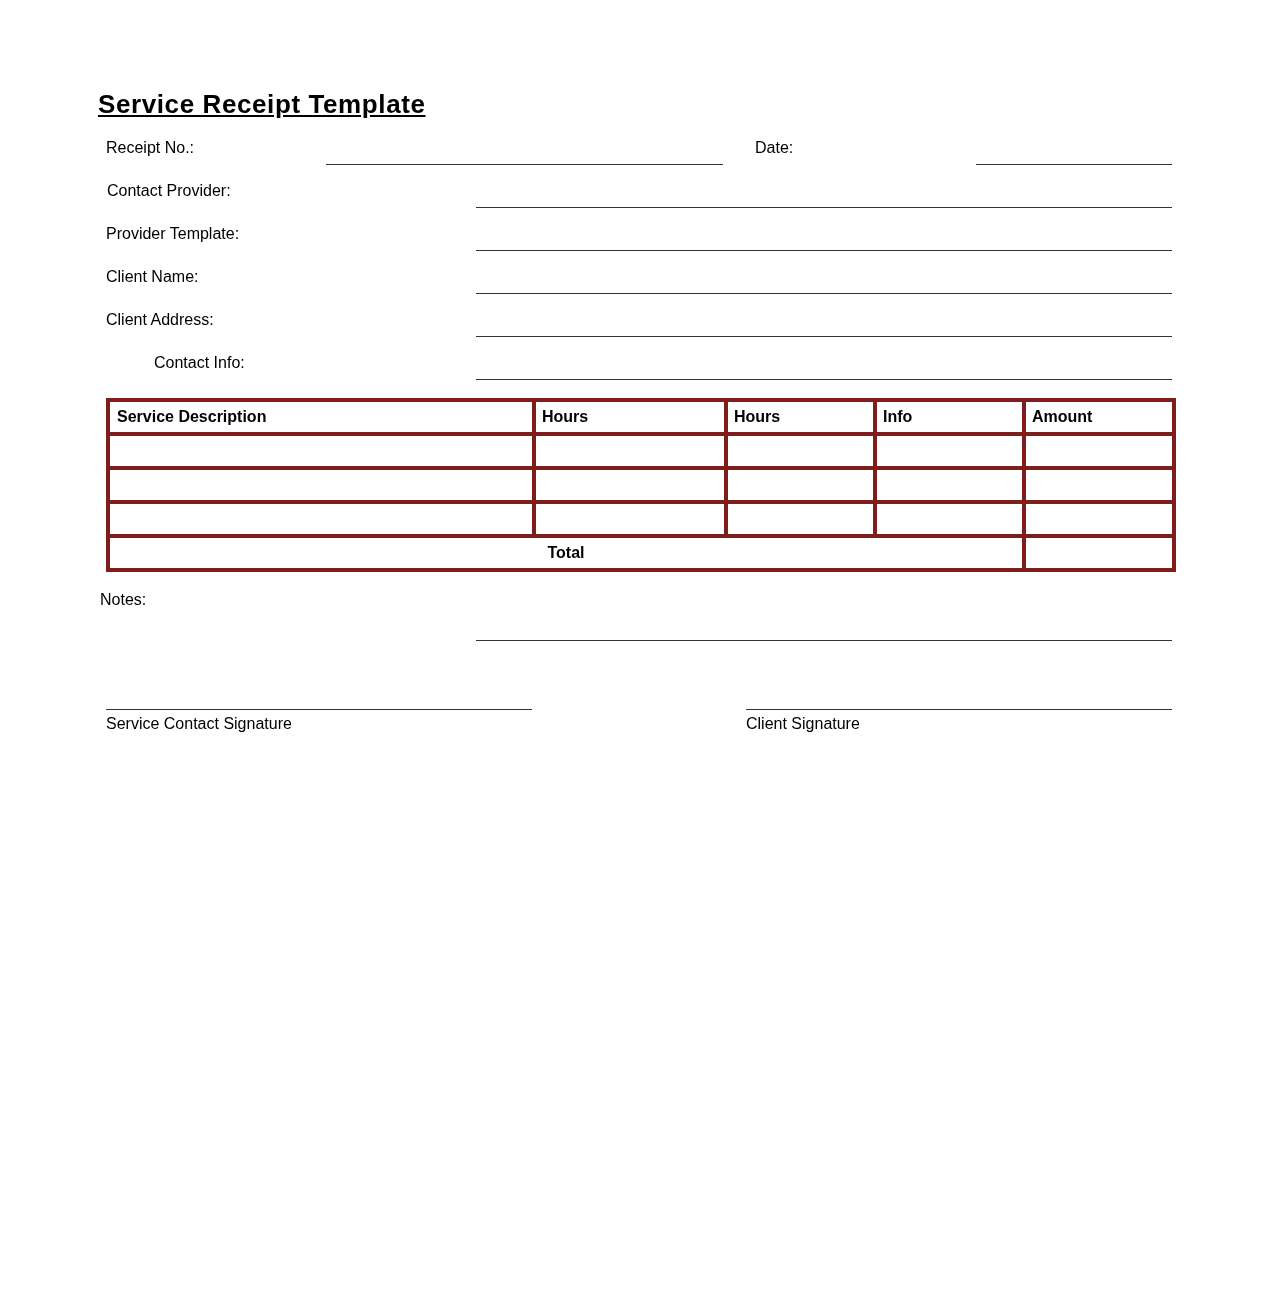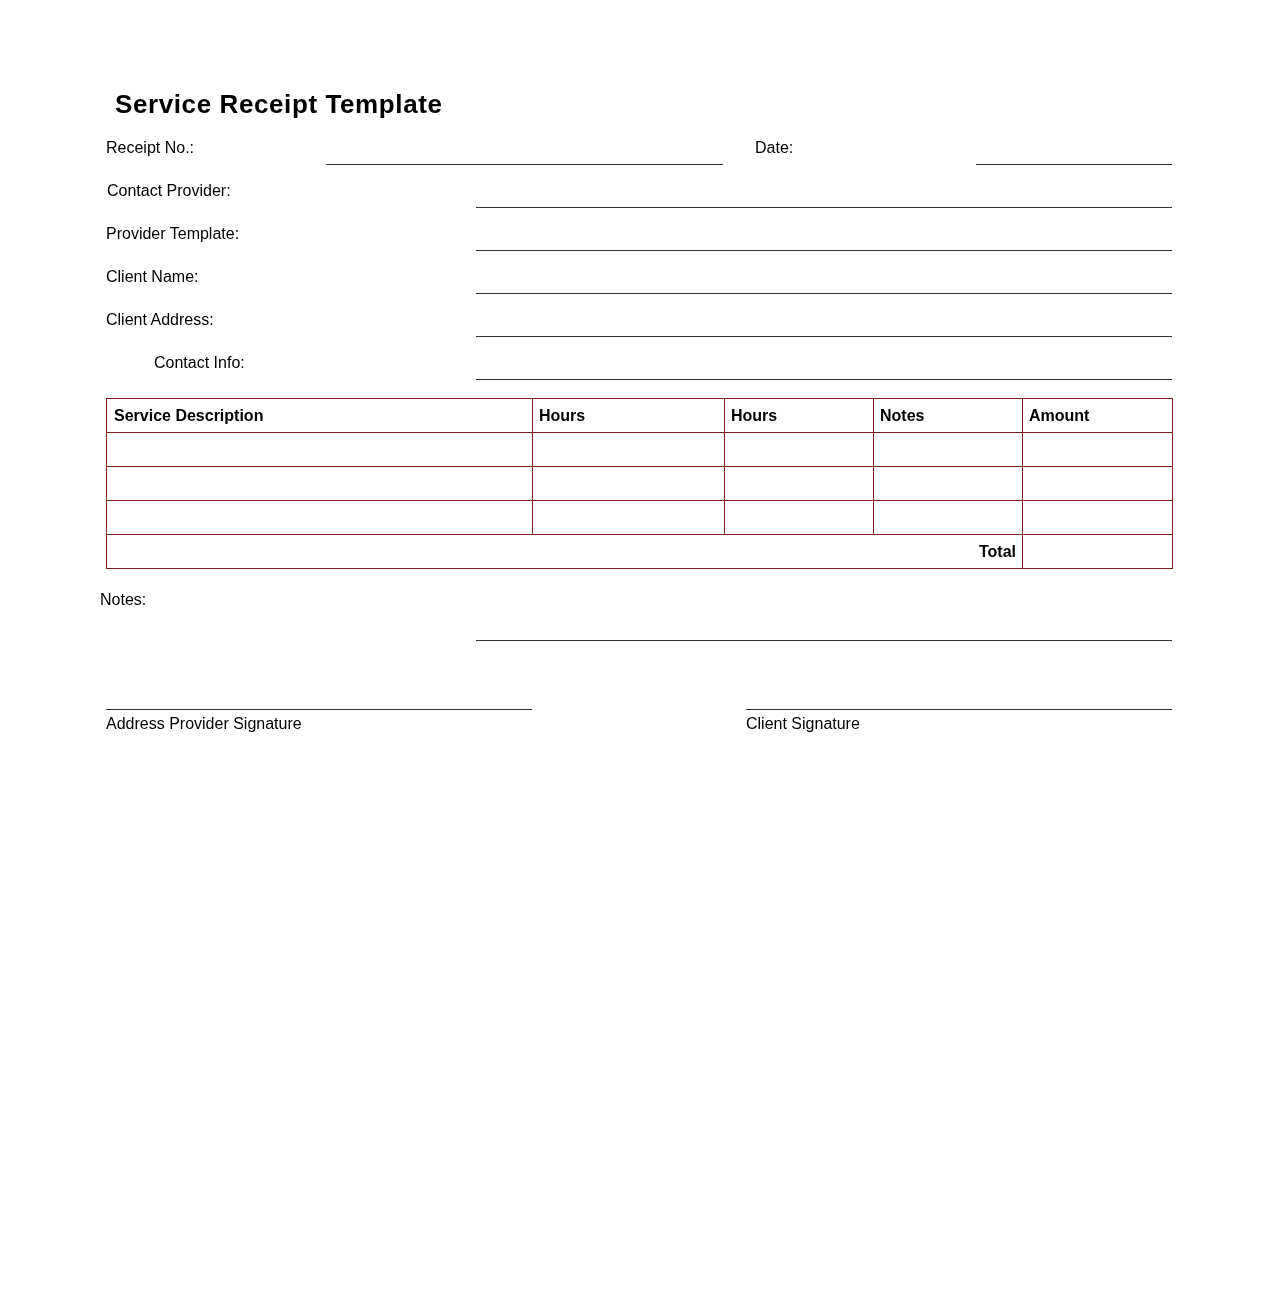--- a/index.html
+++ b/index.html
@@ -10,27 +10,28 @@
     body {
       width: 1278px;
       height: 1300px;
       position: relative;
       font-family: "Liberation Sans", sans-serif;
       color: #000000;
       overflow: hidden;
     }
     .abs { position: absolute; }
     .title {
-      left: 115px;
+      left: 98px;
       top: 88px;
       font-size: 26px;
       font-weight: bold;
       letter-spacing: 0.6px;
       line-height: 32px;
       white-space: nowrap;
+      text-decoration: underline;
     }
     .label {
       font-size: 16px;
       font-weight: normal;
       line-height: 20px;
       white-space: nowrap;
     }
     .line {
       height: 0;
       border-top: 1px solid #333333;
@@ -48,32 +49,32 @@
     }
     table.services {
       position: absolute;
       left: 106px;
       top: 398px;
       width: 1066px;
       border-collapse: collapse;
       table-layout: fixed;
     }
     table.services th, table.services td {
-      border: 1px solid #7f1d1d;
+      border: 4px solid #7f1d1d;
       height: 34px;
       padding: 0 6px;
       box-sizing: border-box;
       font-size: 16px;
       text-align: left;
     }
     table.services th {
       font-weight: bold;
     }
     table.services td.total-label {
-      text-align: right;
+      text-align: center;
       font-weight: bold;
     }
     .sig-caption {
       font-size: 16px;
       line-height: 20px;
       white-space: nowrap;
     }
   </style>
 </head>
 <body>
@@ -114,21 +115,21 @@
     <col style="width:192px">
     <col style="width:149px">
     <col style="width:149px">
     <col style="width:150px">
   </colgroup>
   <thead>
     <tr>
       <th style="padding-left:7px;">Service Description</th>
       <th>Hours</th>
       <th>Hours</th>
-      <th>Notes</th>
+      <th>Info</th>
       <th>Amount</th>
     </tr>
   </thead>
   <tbody>
     <tr>
       <td></td>
       <td></td>
       <td></td>
       <td></td>
       <td></td>
@@ -152,16 +153,16 @@
       <td></td>
     </tr>
   </tbody>
 </table>
 
 <div class="abs label" style="left:100px; top:590px;">Notes:</div>
 <input class="field-input" style="left: 476px; top: 614px; width: 696px;" value="">
 <div class="abs line" style="left:476px; top:640px; width:696px;"></div>
 
 <div class="abs line" style="left:106px; top:709px; width:426px;"></div>
-<div class="abs sig-caption" style="left:106px; top:714px;">Address Provider Signature</div>
+<div class="abs sig-caption" style="left:106px; top:714px;">Service Contact Signature</div>
 
 <div class="abs line" style="left:746px; top:709px; width:426px;"></div>
 <div class="abs sig-caption" style="left:746px; top:714px;">Client Signature</div>
 
 </body></html>

